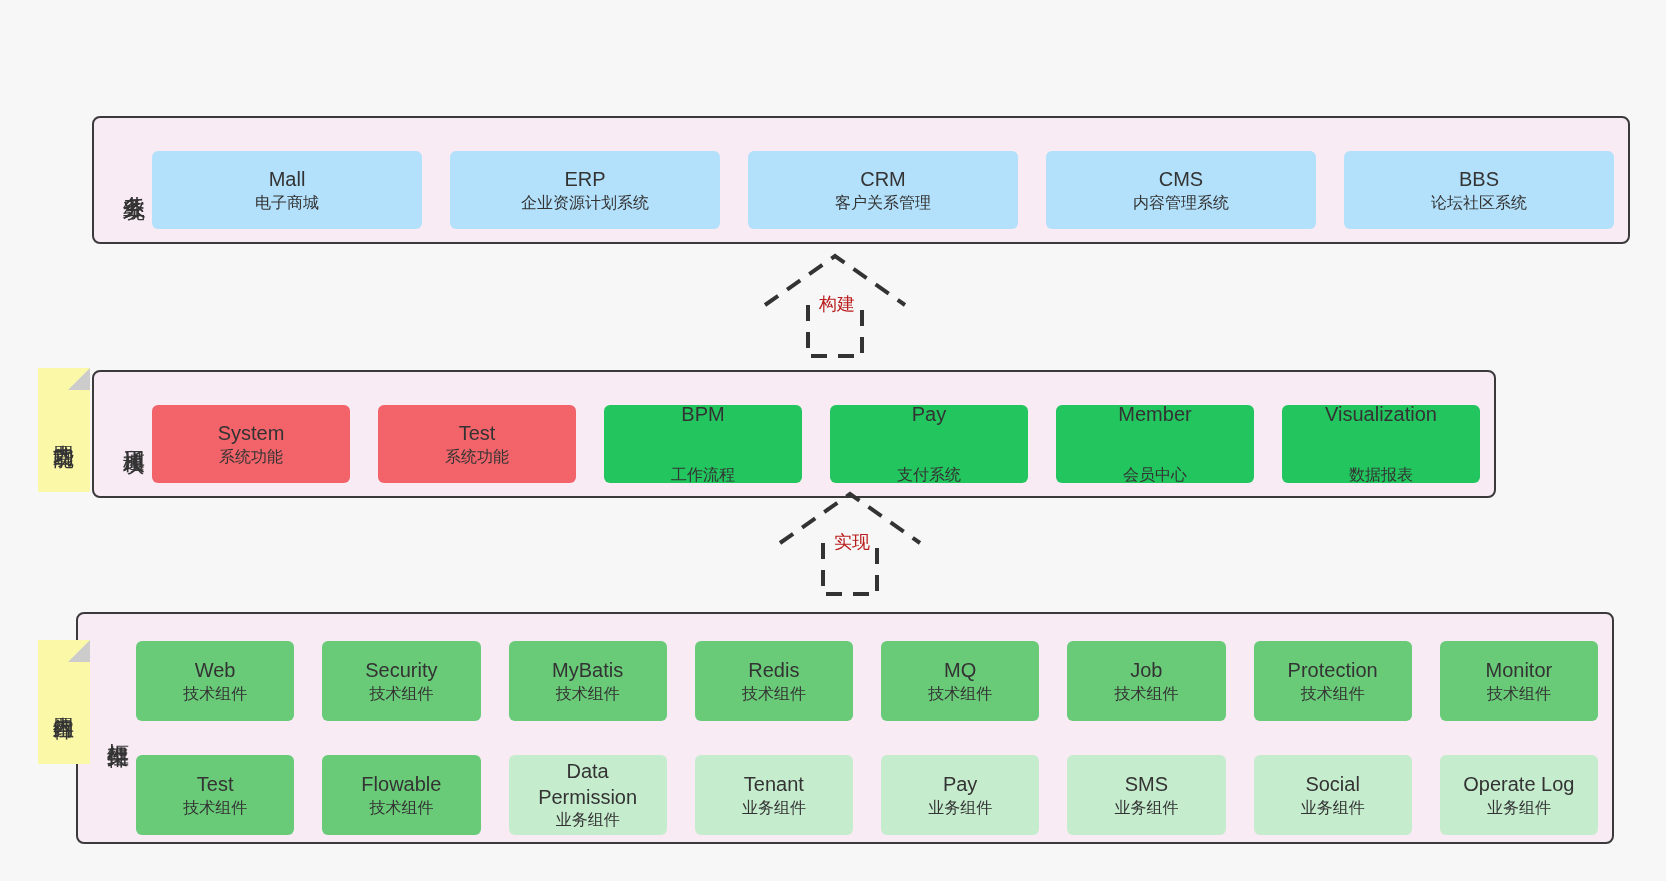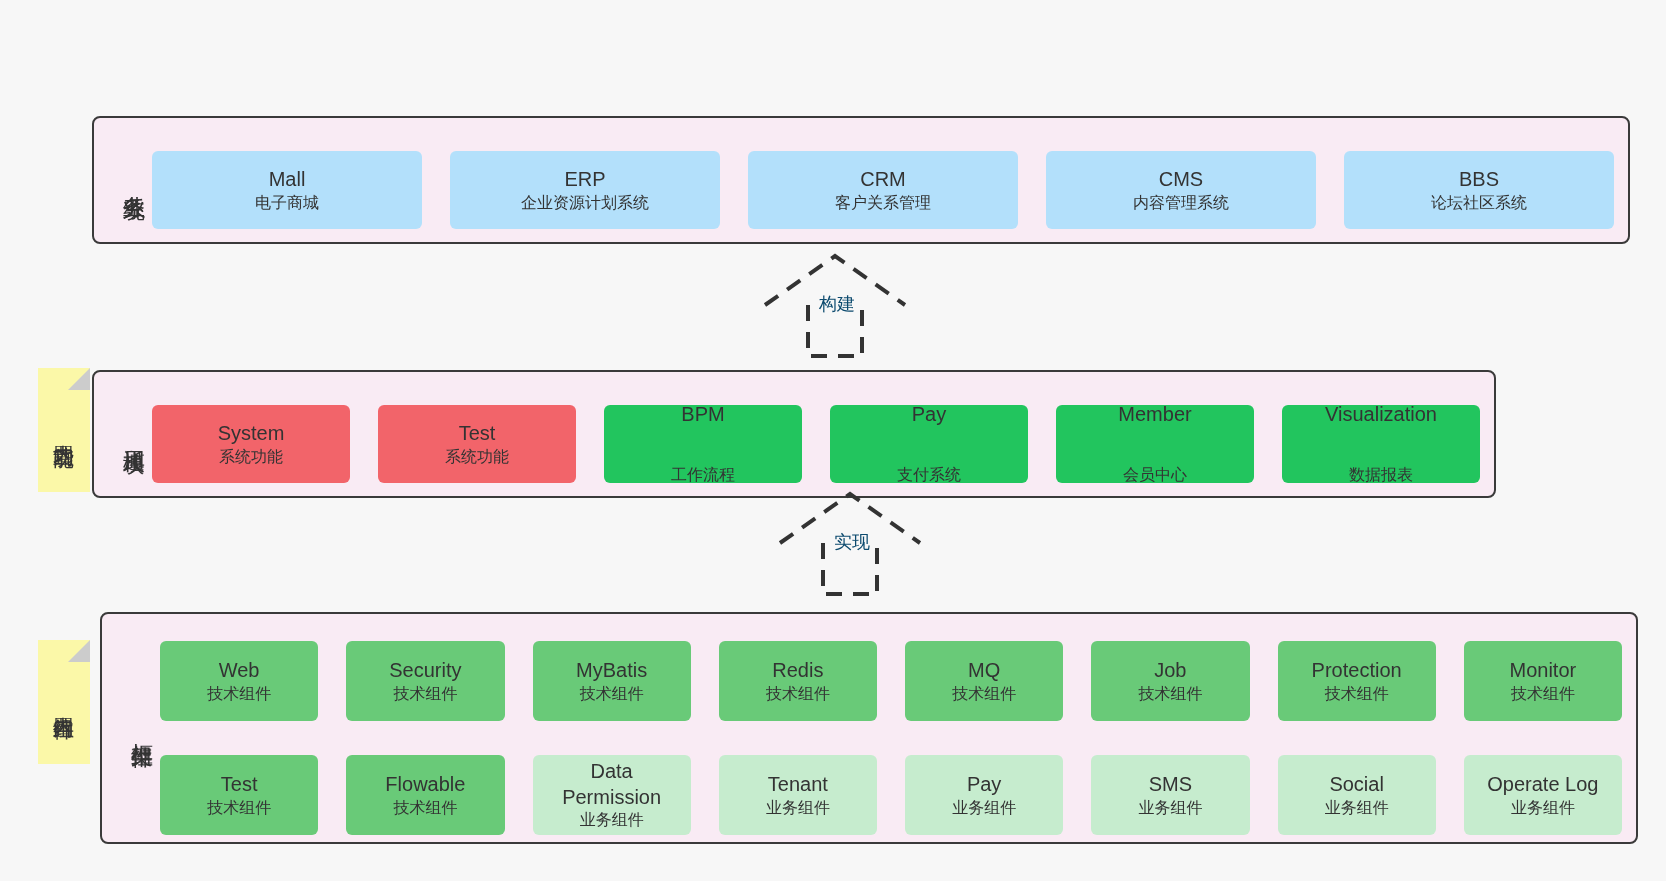--- a/index.html
+++ b/index.html
@@ -21,21 +21,21 @@
     position: absolute;
     box-sizing: border-box;
     background: #f9ebf4;
     border: 2px solid #3a3a3a;
     border-radius: 8px;
     display: flex;
     align-items: center;
   }
   #layer-business { left: 92px;  top: 116px; width: 1538px; height: 128px; }
   #layer-common   { left: 92px;  top: 370px; width: 1404px; height: 128px; }
-  #layer-framework{ left: 100px;  top: 612px; width: 1538px; height: 232px; }
+  #layer-framework{ left: 76px;  top: 612px; width: 1538px; height: 232px; }
 
   
   .layer-title {
     width: 42px;
     flex: 0 0 42px;
     margin-left: 10px;
     font-size: 22px;
     line-height: 1.08;
     letter-spacing: 1px;
     text-align: center;
@@ -119,21 +119,21 @@
     height: 112px;
   }
   #connector-build     { left: 755px; top: 250px; }
   #connector-implement { left: 770px; top: 488px; }
   .connector svg { display: block; overflow: visible; }
   .connector-label {
     position: absolute;
     left: 62px;
     top: 42px;
     font-size: 18px;
-    color: #0c4a6e;
+    color: #b91c1c;
     background: #f7f7f7;
     padding: 0 2px;
     white-space: nowrap;
   }
 </style>
 </head>
 <body>
 
 <div class="layer" id="layer-business">
   <div class="layer-title">业务系统</div>

